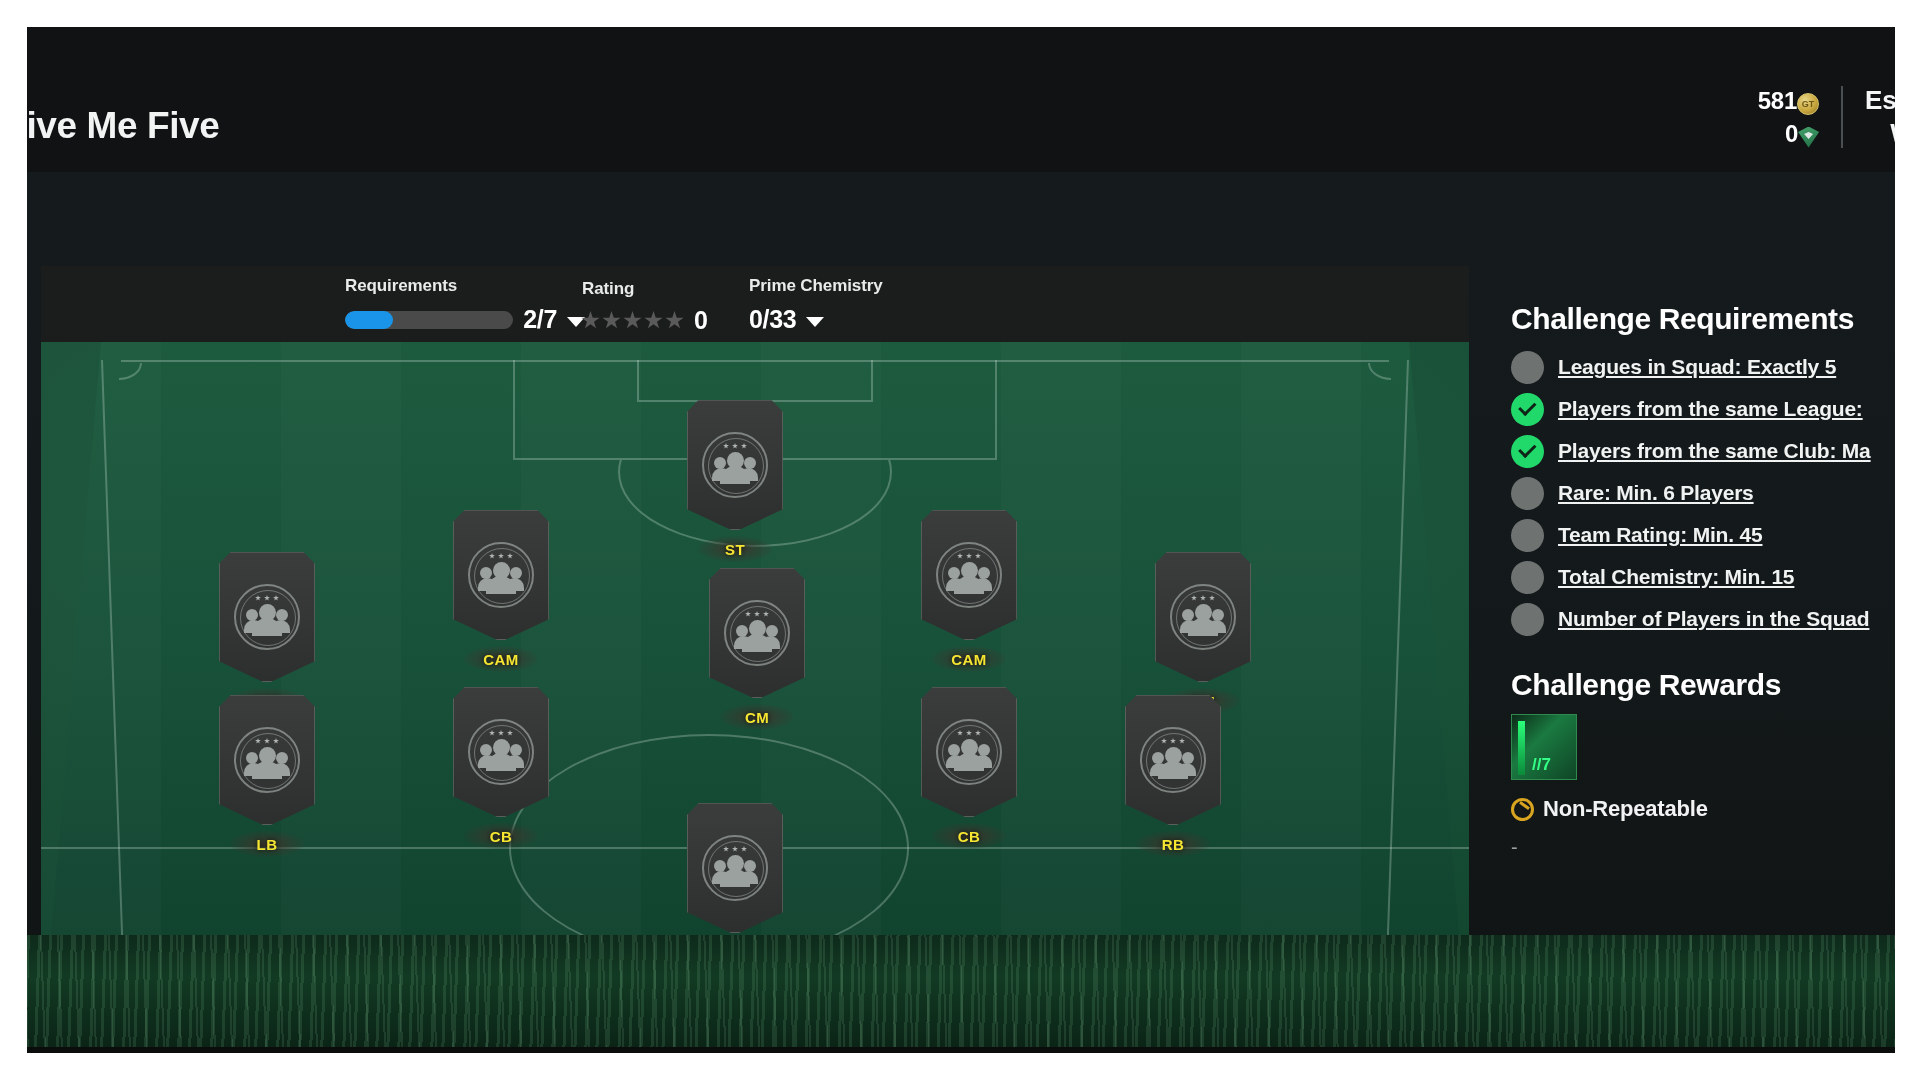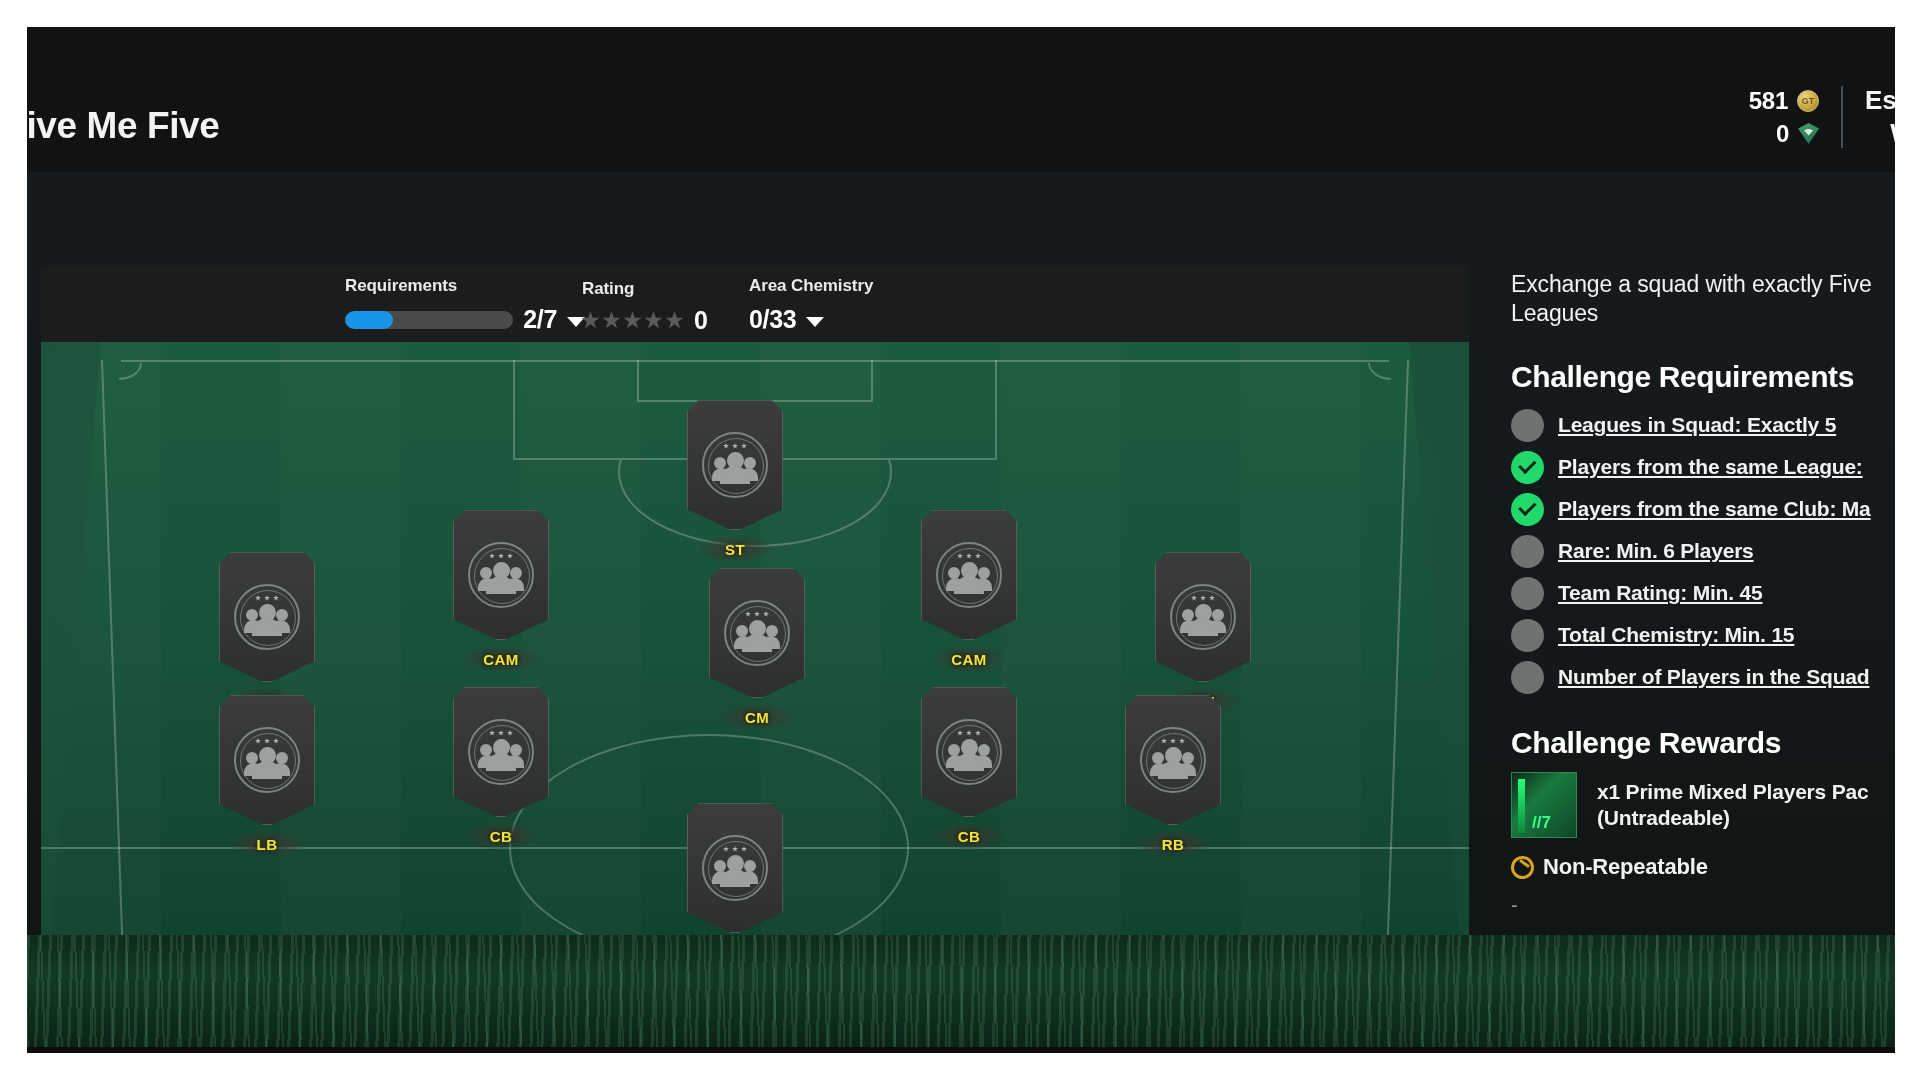--- a/index.html
+++ b/index.html
@@ -35,21 +35,21 @@
     white-space:nowrap;
   }
   #header-right {
     position:absolute; right:-118px; top:58px;
     display:flex; align-items:center; gap:0;
   }
   .currency-col {
     display:flex; flex-direction:column; align-items:flex-end;
     gap:5px; padding-right:22px;
   }
-  .currency-row { display:flex; align-items:center; gap:9px; }
+  .currency-row { display:flex; align-items:flex-end; }
   .currency-val {
     font-size:24px; font-weight:700; color:#ffffff;
     letter-spacing:-0.2px;
   }
   .coin-icon {
     width:22px; height:22px; border-radius:50%;
     background:radial-gradient(circle at 35% 30%, #e8d588 0%, #c9a83e 55%, #8d7224 100%);
     border:1.5px solid #d9c46a;
     display:flex; align-items:center; justify-content:center;
     font-size:9px; font-weight:700; color:#6e5716;
@@ -450,21 +450,21 @@
               <span class="star"></span>
               <span class="star"></span>
               <span class="star"></span>
               <span class="star"></span>
             </div>
             <span class="stat-value">0</span>
           </div>
         </div>
 
         <div class="stat-block" id="chem-block">
-          <div class="stat-label">Area Chemistry</div>
+          <div class="stat-label">Prime Chemistry</div>
           <div class="stat-row">
             <span class="stat-value">0/33</span>
             <span class="chev-down"></span>
           </div>
         </div>
 
       </div>
 
       <div id="pitch-clip">
         <div id="pitch">
@@ -741,21 +741,20 @@
       </div>
 
       <div id="submit-tab">
         <span id="submit-label">Submit</span>
         <span class="chev-up"></span>
       </div>
 
     </div>
 
     <div id="info-panel">
-      <div id="challenge-desc">Exchange a squad with exactly Five Leagues</div>
 
       <div class="section-title">Challenge Requirements</div>
       <div id="req-list">
           <div class="req-item">
             <span class="req-dot"></span>
             <span class="req-text">Leagues in Squad: Exactly 5</span>
           </div>
           <div class="req-item">
             <span class="req-dot done"></span>
             <span class="req-text">Players from the same League:</span>
@@ -779,24 +778,20 @@
           <div class="req-item">
             <span class="req-dot"></span>
             <span class="req-text">Number of Players in the Squad</span>
           </div>
         </div>
 
       <div class="section-title" id="rewards-title">Challenge Rewards</div>
 
       <div id="reward-row">
         <div id="pack-icon"></div>
-        <div id="reward-text">
-            <div>x1 Prime Mixed Players Pac</div>
-            <div>(Untradeable)</div>
-          </div>
       </div>
 
       <div id="repeat-row">
         <span class="repeat-icon"></span>
         <span id="repeat-label">Non-Repeatable</span>
       </div>
 
       <div id="trailing-dash">-</div>
     </div>
 

